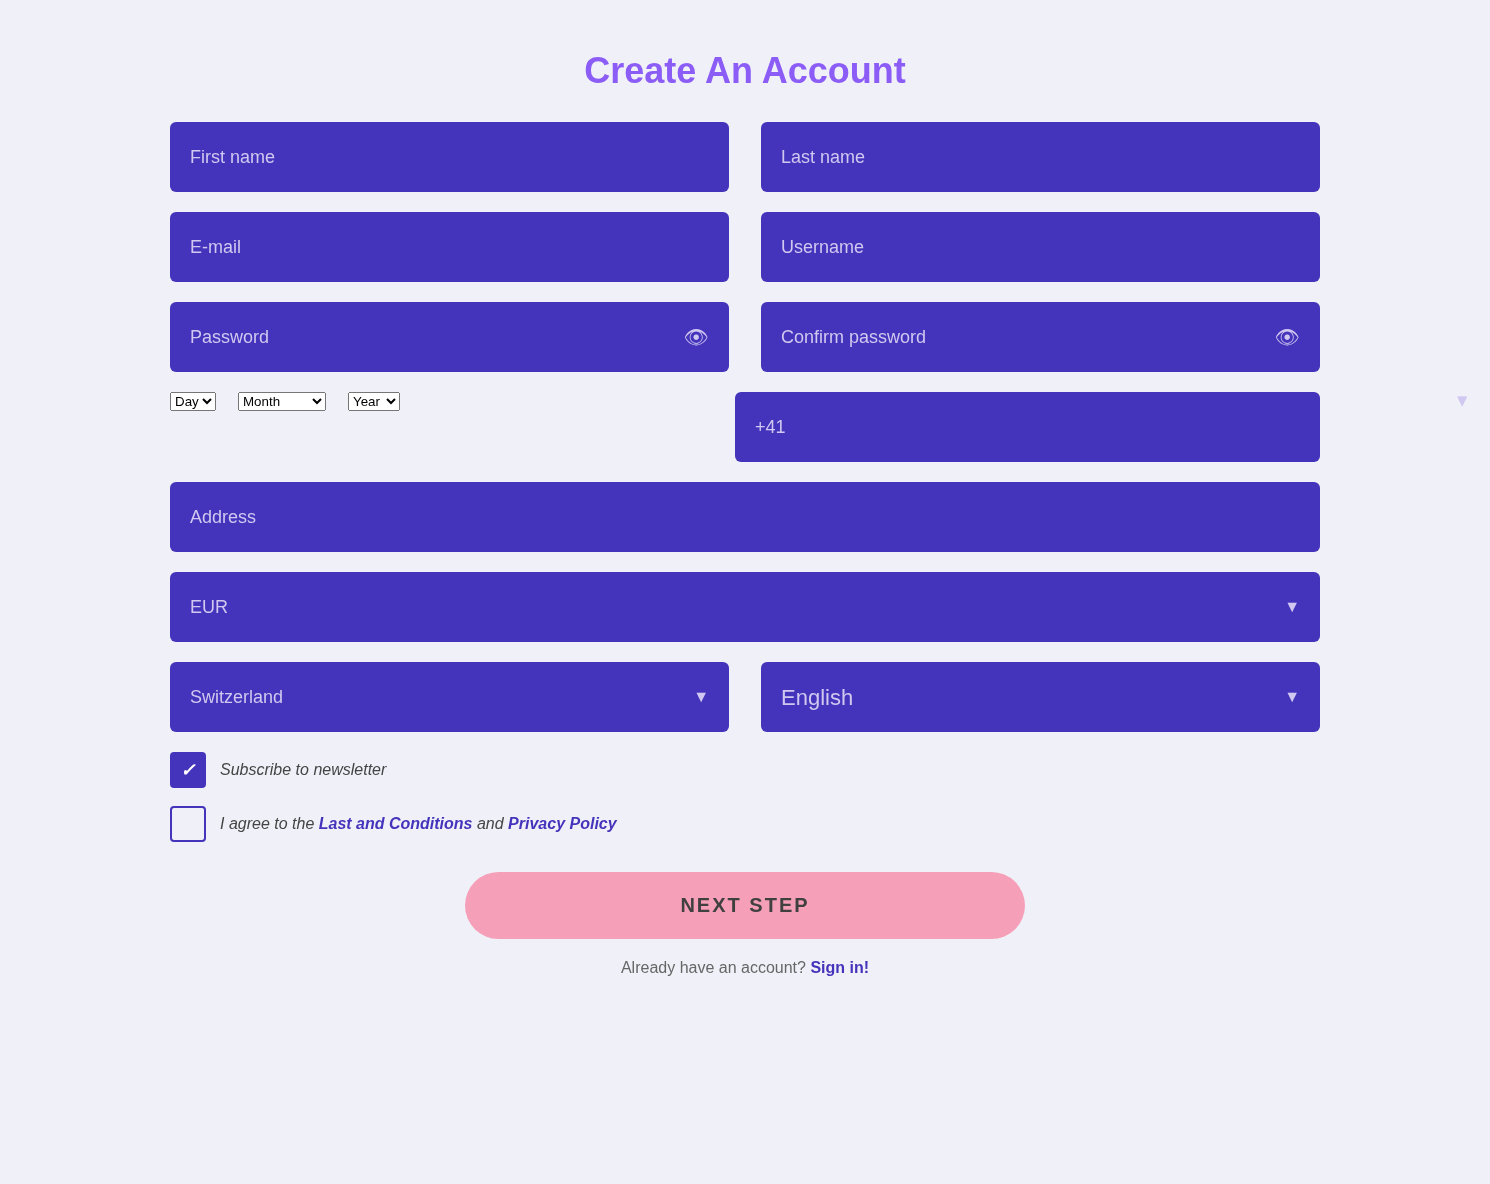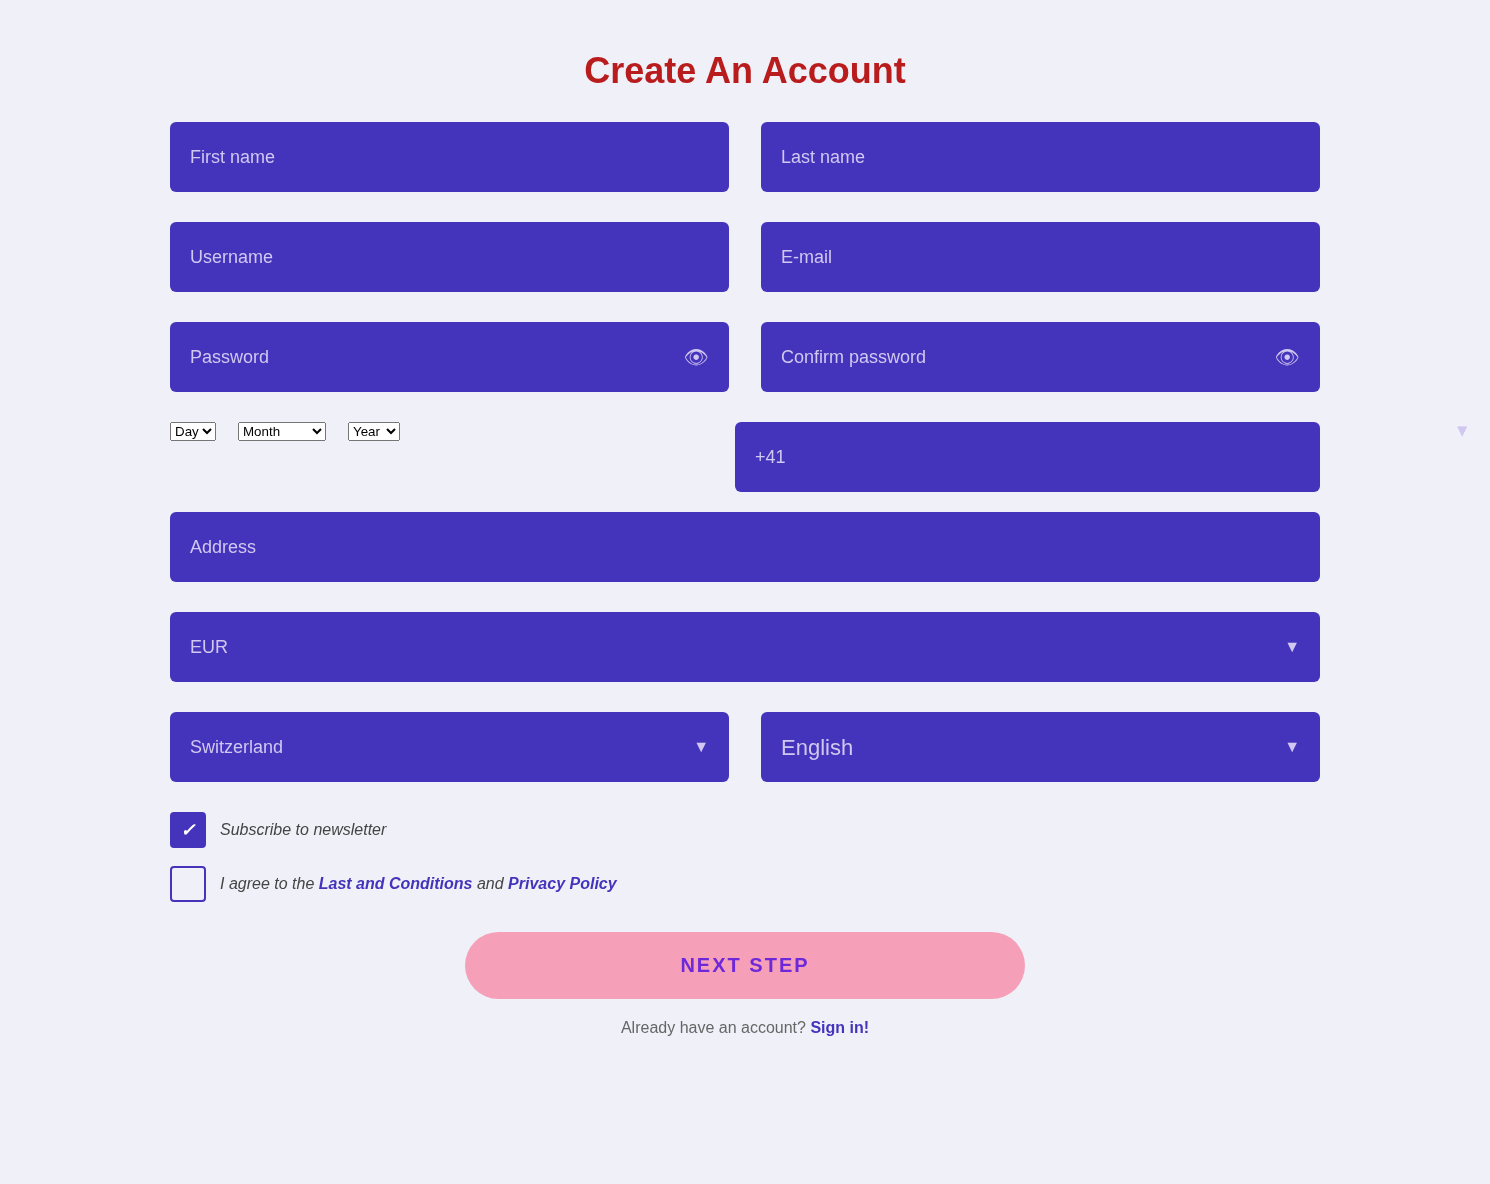--- a/index.html
+++ b/index.html
@@ -20,31 +20,31 @@
 
     .container {
       width: 1230px;
       max-width: 100%;
       background: #f0f0f8;
       padding: 20px 40px 40px 40px;
     }
 
     .page-title {
       text-align: center;
-      color: #b91c1c;
+      color: #8b5cf6;
       font-size: 36px;
       font-weight: bold;
       margin-bottom: 30px;
       padding-top: 10px;
     }
 
     .form-row {
       display: flex;
       gap: 32px;
-      margin-bottom: 30px;
+      margin-bottom: 20px;
     }
 
     .form-field {
       flex: 1;
       background-color: #4433bb;
       border-radius: 6px;
       padding: 0 20px;
       height: 70px;
       display: flex;
       align-items: center;
@@ -141,21 +141,21 @@
     .next-step-btn {
       display: block;
       width: 560px;
       margin: 30px auto 20px auto;
       background: #f5a0b8;
       border: none;
       border-radius: 50px;
       padding: 22px;
       font-size: 20px;
       font-weight: bold;
-      color: #6d28d9;
+      color: #404040;
       letter-spacing: 2px;
       cursor: pointer;
       text-align: center;
     }
 
     .signin-row {
       text-align: center;
       font-size: 16px;
       color: #666;
       margin-top: 10px;
@@ -195,24 +195,24 @@
     <div class="form-field">
       <input type="text" placeholder="First name" style="">
     </div>
     <div class="form-field">
       <input type="text" placeholder="Last name" style="">
     </div>
   </div>
 
   <div class="form-row">
     <div class="form-field">
+      <input type="email" placeholder="E-mail" style="">
+    </div>
+    <div class="form-field">
       <input type="text" placeholder="Username" style="">
-    </div>
-    <div class="form-field">
-      <input type="email" placeholder="E-mail" style="">
     </div>
   </div>
 
   <div class="form-row">
     <div class="form-field">
       <input type="password" placeholder="Password" style="">
       <span class="eye-icon">👁︎</span>
     </div>
     <div class="form-field">
       <input type="password" placeholder="Confirm password" style="">

